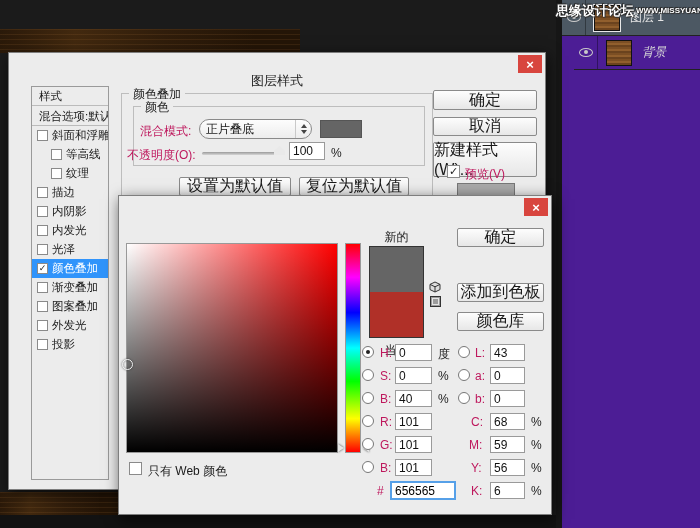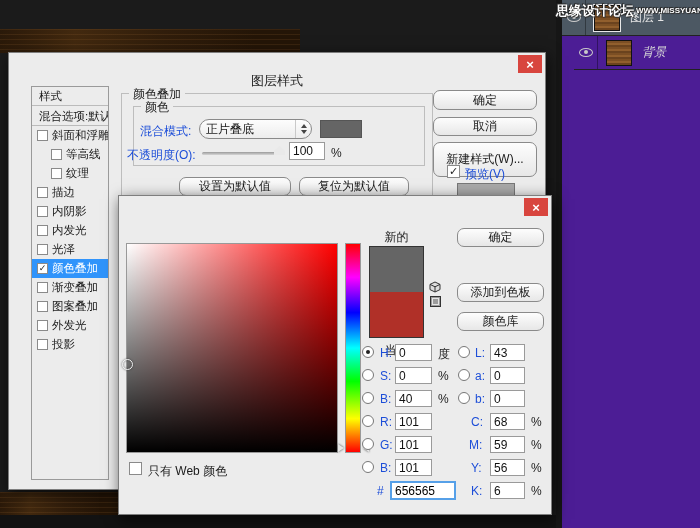--- a/index.html
+++ b/index.html
@@ -31,30 +31,30 @@
   .watermark { position:absolute; left:556px; top:2px; z-index:40; white-space:nowrap; color:#fff;
     font-weight:bold; text-shadow:0 0 2px #000,1px 1px 0 #444,-1px -1px 0 #333; }
   .wm-name { font-size:13px; letter-spacing:0; }
   .wm-url { font-size:8px; vertical-align:2px; margin-left:2px; letter-spacing:0; }
 
   
   .dialog { position:absolute; background:#ececec; border:1px solid #7e7e7e; box-shadow:2px 4px 14px rgba(0,0,0,.65); }
   .dlg-title { position:absolute; left:0; right:0; top:19px; text-align:center; font-size:13px; color:#222; }
   .close-btn { position:absolute; top:2px; width:24px; height:18px; background:#d8453e; color:#fff;
     display:flex; align-items:center; justify-content:center; font-size:13px; font-weight:bold; cursor:default; }
-  .btn { position:absolute; background:linear-gradient(#fdfdfd,#e7e7e7); border:1px solid #8a8a8a; border-radius:7px;
-    font-size:12px; color:#1a1a1a; display:flex; align-items:center; justify-content:center; padding:0; }
+  .btn { position:absolute; background:linear-gradient(#fdfdfd,#e7e7e7); border:1px solid #8a8a8a; border-radius:2px;
+    font-size:16px; color:#1a1a1a; display:flex; align-items:center; justify-content:center; padding:0; }
   .cb { width:13px; height:13px; background:#fff; border:1px solid #8a8a8a; display:inline-flex;
     align-items:center; justify-content:center; font-size:11px; color:#222; line-height:1; }
   .radio { width:12px; height:12px; border:1px solid #777; border-radius:50%; background:#fff; position:relative; display:inline-block; }
   .radio.on:after { content:''; position:absolute; left:3px; top:3px; width:4px; height:4px; border-radius:50%; background:#222; }
   .val { position:absolute; width:37px; height:17px; border:1px solid #9a9a9a; background:#fff; font-size:12px;
     padding:0 3px; font-family:"Liberation Sans",sans-serif; color:#111; }
   .unit { position:absolute; font-size:12px; color:#222; }
-  .flabel { position:absolute; font-size:12px; color:#1d4ed8; }
+  .flabel { position:absolute; font-size:12px; color:#be185d; }
 
   
   .ls-dialog { left:8px; top:52px; width:538px; height:438px; z-index:10; }
   .ls-dialog .close-btn { right:3px; }
   .sidebar { position:absolute; left:22px; top:33px; width:78px; height:394px; border:1px solid #9a9a9a; background:#ececec; font-size:11.5px; }
   .sb-head { height:19px; line-height:19px; padding-left:7px; border-bottom:1px solid #bbb; }
   .sb-blend { height:20px; line-height:20px; padding-left:7px; border-bottom:1px solid #bbb; white-space:nowrap; overflow:hidden; }
   .sb-item { height:19px; display:flex; align-items:center; gap:4px; padding-left:5px; white-space:nowrap; overflow:hidden; }
   .sb-item .cb { width:11px; height:11px; flex:0 0 auto; font-size:9px; }
   .sb-item.indent { padding-left:19px; }

